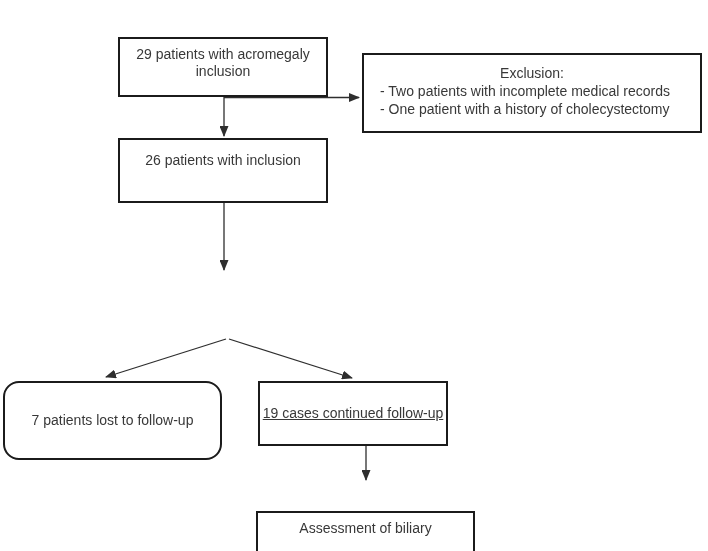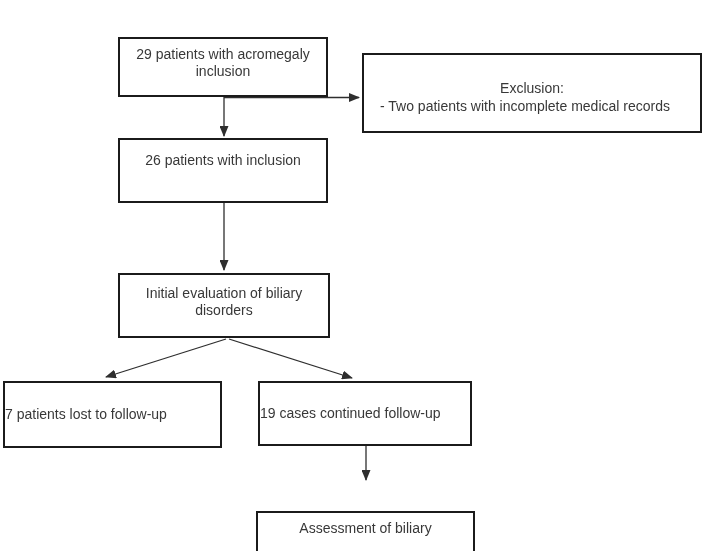--- a/index.html
+++ b/index.html
@@ -24,26 +24,26 @@
     position:absolute;
     box-sizing:border-box;
     border:2px solid var(--border);
     background:var(--background);
     text-align:center;
     font-size:14px;
     line-height:17px;
   }
   .box .tline{white-space:nowrap;}
   .b-acromegaly{left:118px;top:5px;width:210px;height:60px;padding-top:7px;margin-top:32px;}
-  .b-exclusion{left:362px;top:53px;width:340px;height:80px;padding-top:24px;line-height:18px;}
+  .b-exclusion{left:362px;top:53px;width:340px;height:80px;padding-top:9px;line-height:18px;}
   .b-exclusion .excl-item{text-align:left;padding-left:16px;white-space:nowrap;}
   .b-inclusion{left:118px;top:138px;width:210px;height:65px;padding-top:12px;}
   .b-initial{left:118px;top:273px;width:212px;height:65px;padding-top:10px;}
-  .b-lost{left:3px;top:381px;width:219px;height:67px;display:flex;align-items:center;}
-  .b-continued{left:258px;top:381px;width:214px;height:65px;display:flex;align-items:center;justify-content:flex-start;}
+  .b-lost{left:3px;top:381px;width:219px;height:79px;display:flex;align-items:center;justify-content:center;border-radius:16px;}
+  .b-continued{left:258px;top:381px;width:190px;height:65px;display:flex;align-items:center;justify-content:center;text-decoration:underline;}
   .b-assessment{left:256px;top:483px;width:219px;height:63px;padding-top:7px;margin-top:28px;}
 </style>
 </head>
 <body>
 
 <div id="canvas">
 
   <svg id="arrows" viewBox="0 0 708 551" xmlns="http://www.w3.org/2000/svg">
     <defs>
       <marker id="arrowhead" markerWidth="11" markerHeight="9" refX="10" refY="4.5" orient="auto" markerUnits="userSpaceOnUse">
@@ -59,30 +59,27 @@
   </svg>
 
   <div class="box b-acromegaly">
     <div class="tline">29 patients with acromegaly</div>
     <div class="tline">inclusion</div>
   </div>
 
   <div class="box b-exclusion">
     <div class="tline">Exclusion:</div>
     <div class="excl-item">- Two patients with incomplete medical records</div>
+    <div class="excl-item">- One patient with a history of cholecystectomy</div>
   </div>
 
   <div class="box b-inclusion">
     <div class="tline">26 patients with inclusion</div>
   </div>
 
-  <div class="box b-initial">
-    <div class="tline">Initial evaluation of biliary</div>
-    <div class="tline">disorders</div>
-  </div>
 
   <div class="box b-lost">
     <div class="tline">7 patients lost to follow-up</div>
   </div>
 
   <div class="box b-continued">
     <div class="tline">19 cases continued follow-up</div>
   </div>
 
   <div class="box b-assessment">

